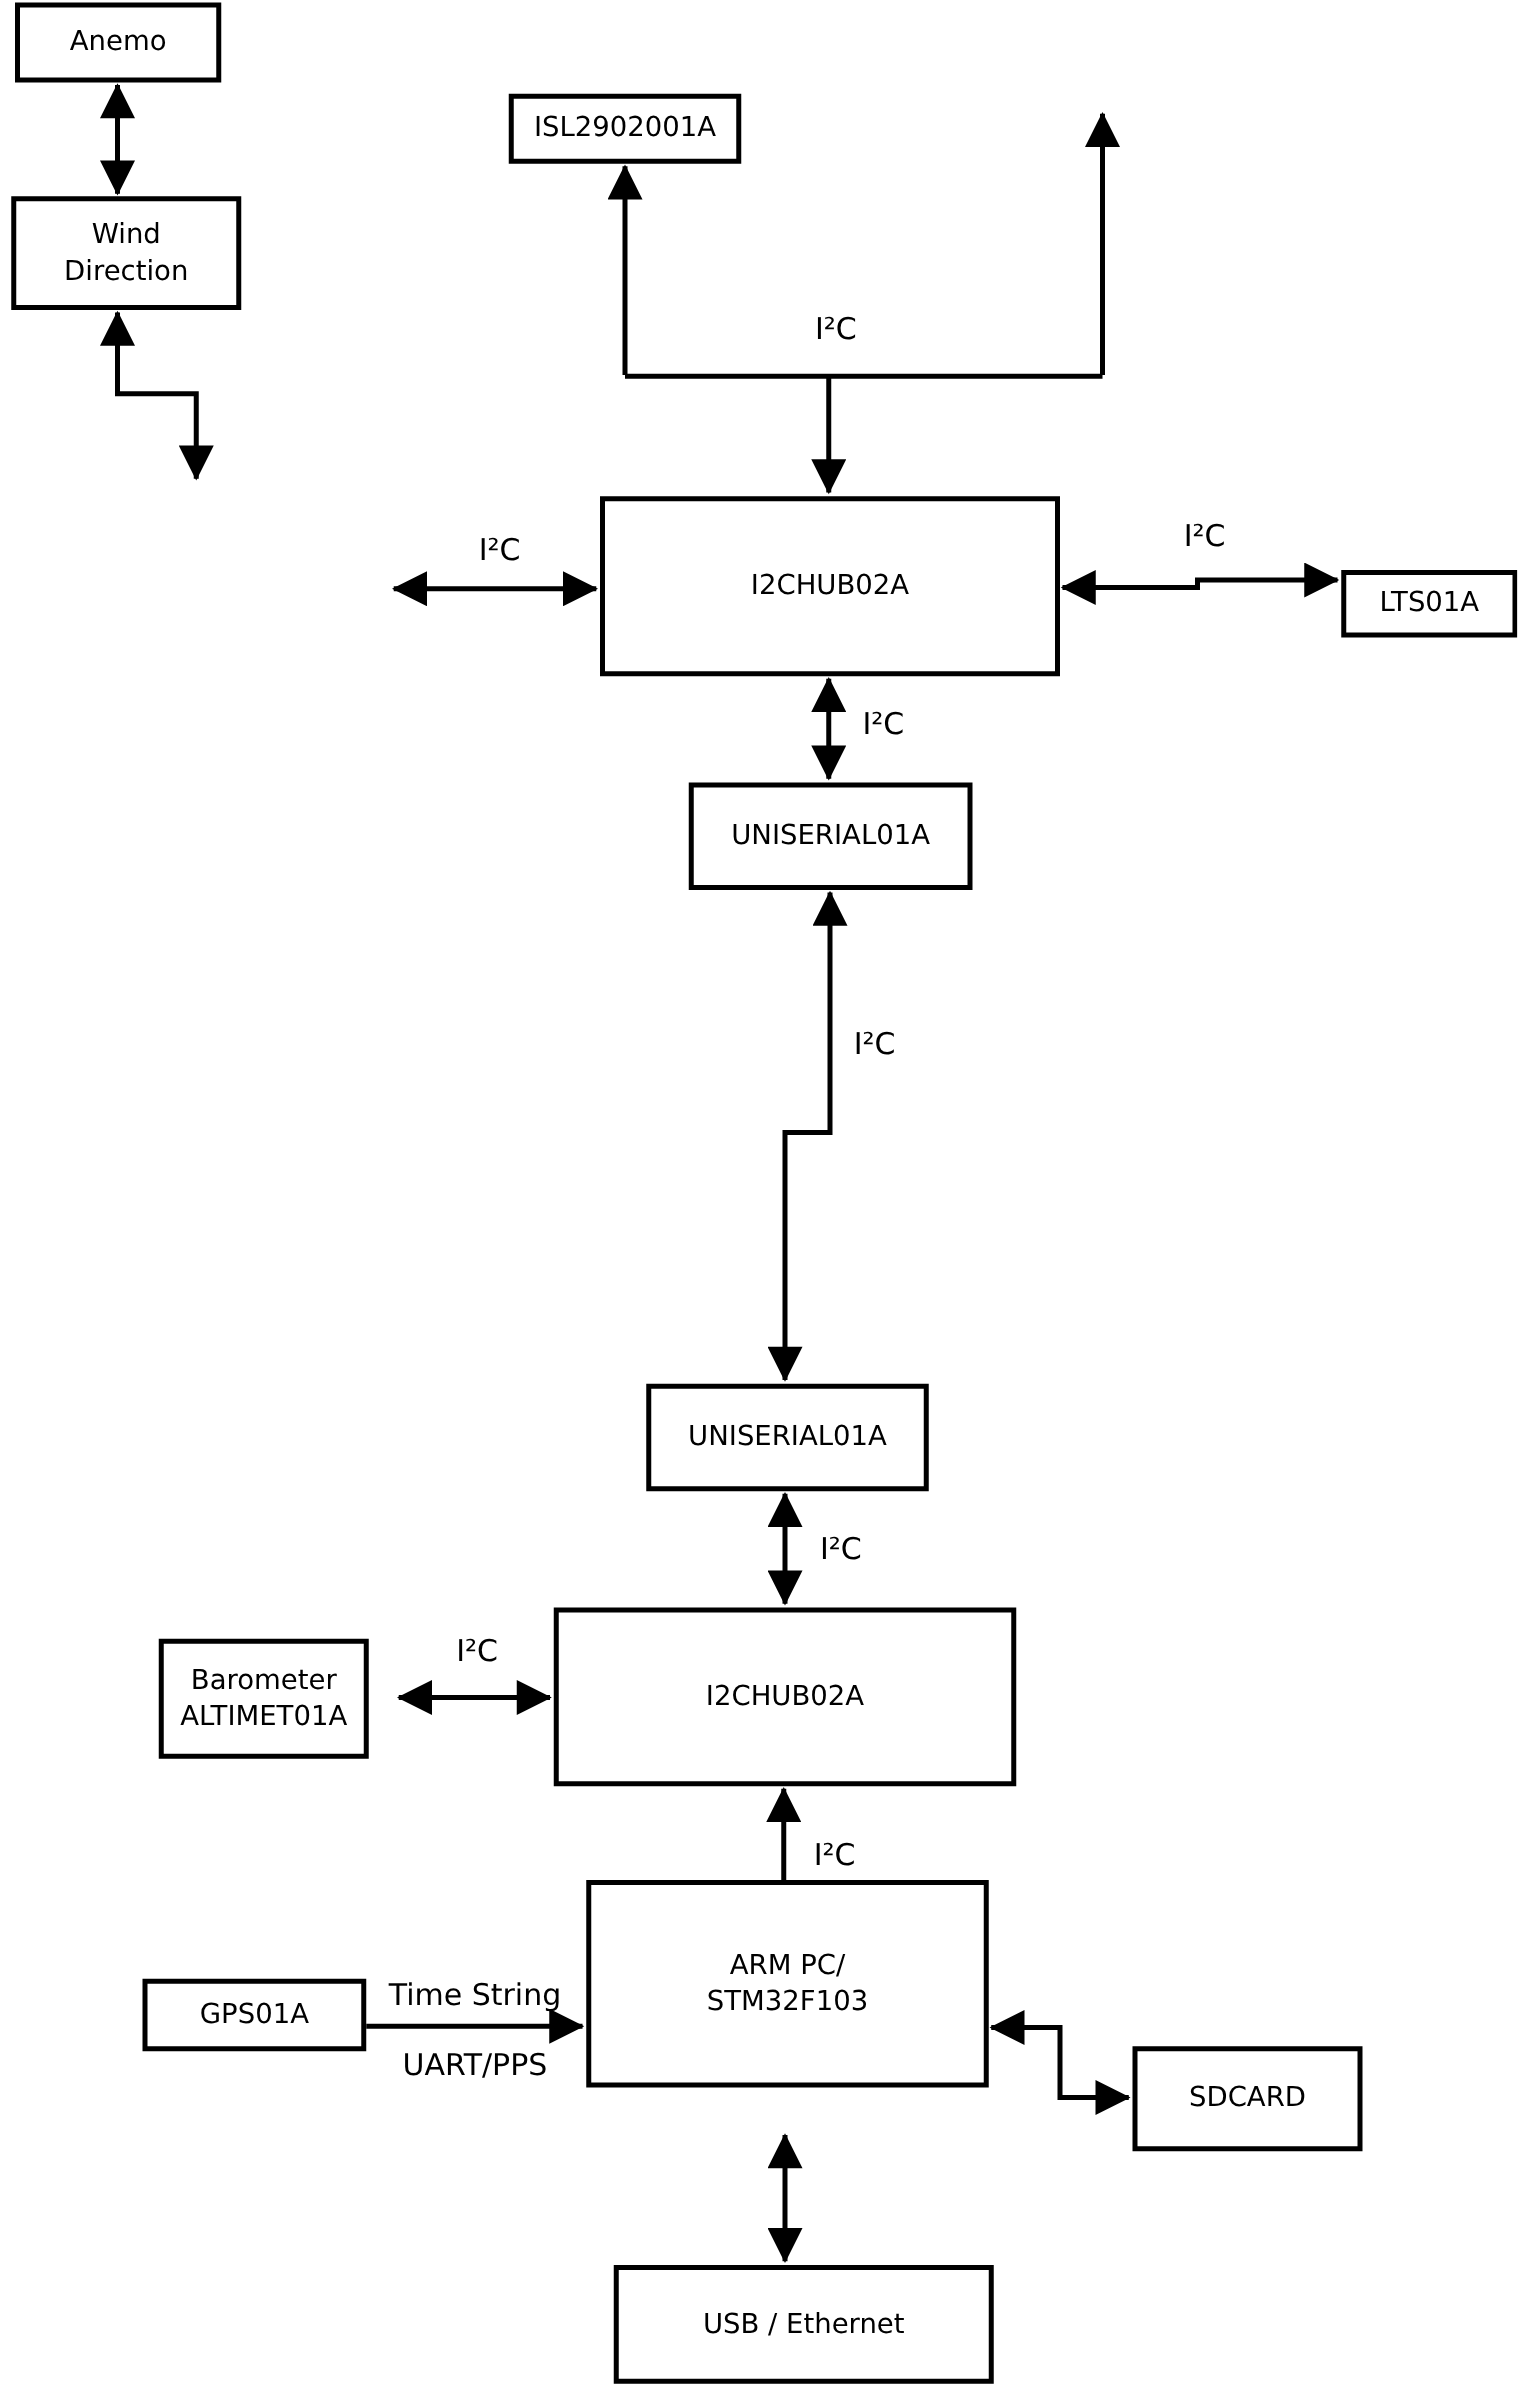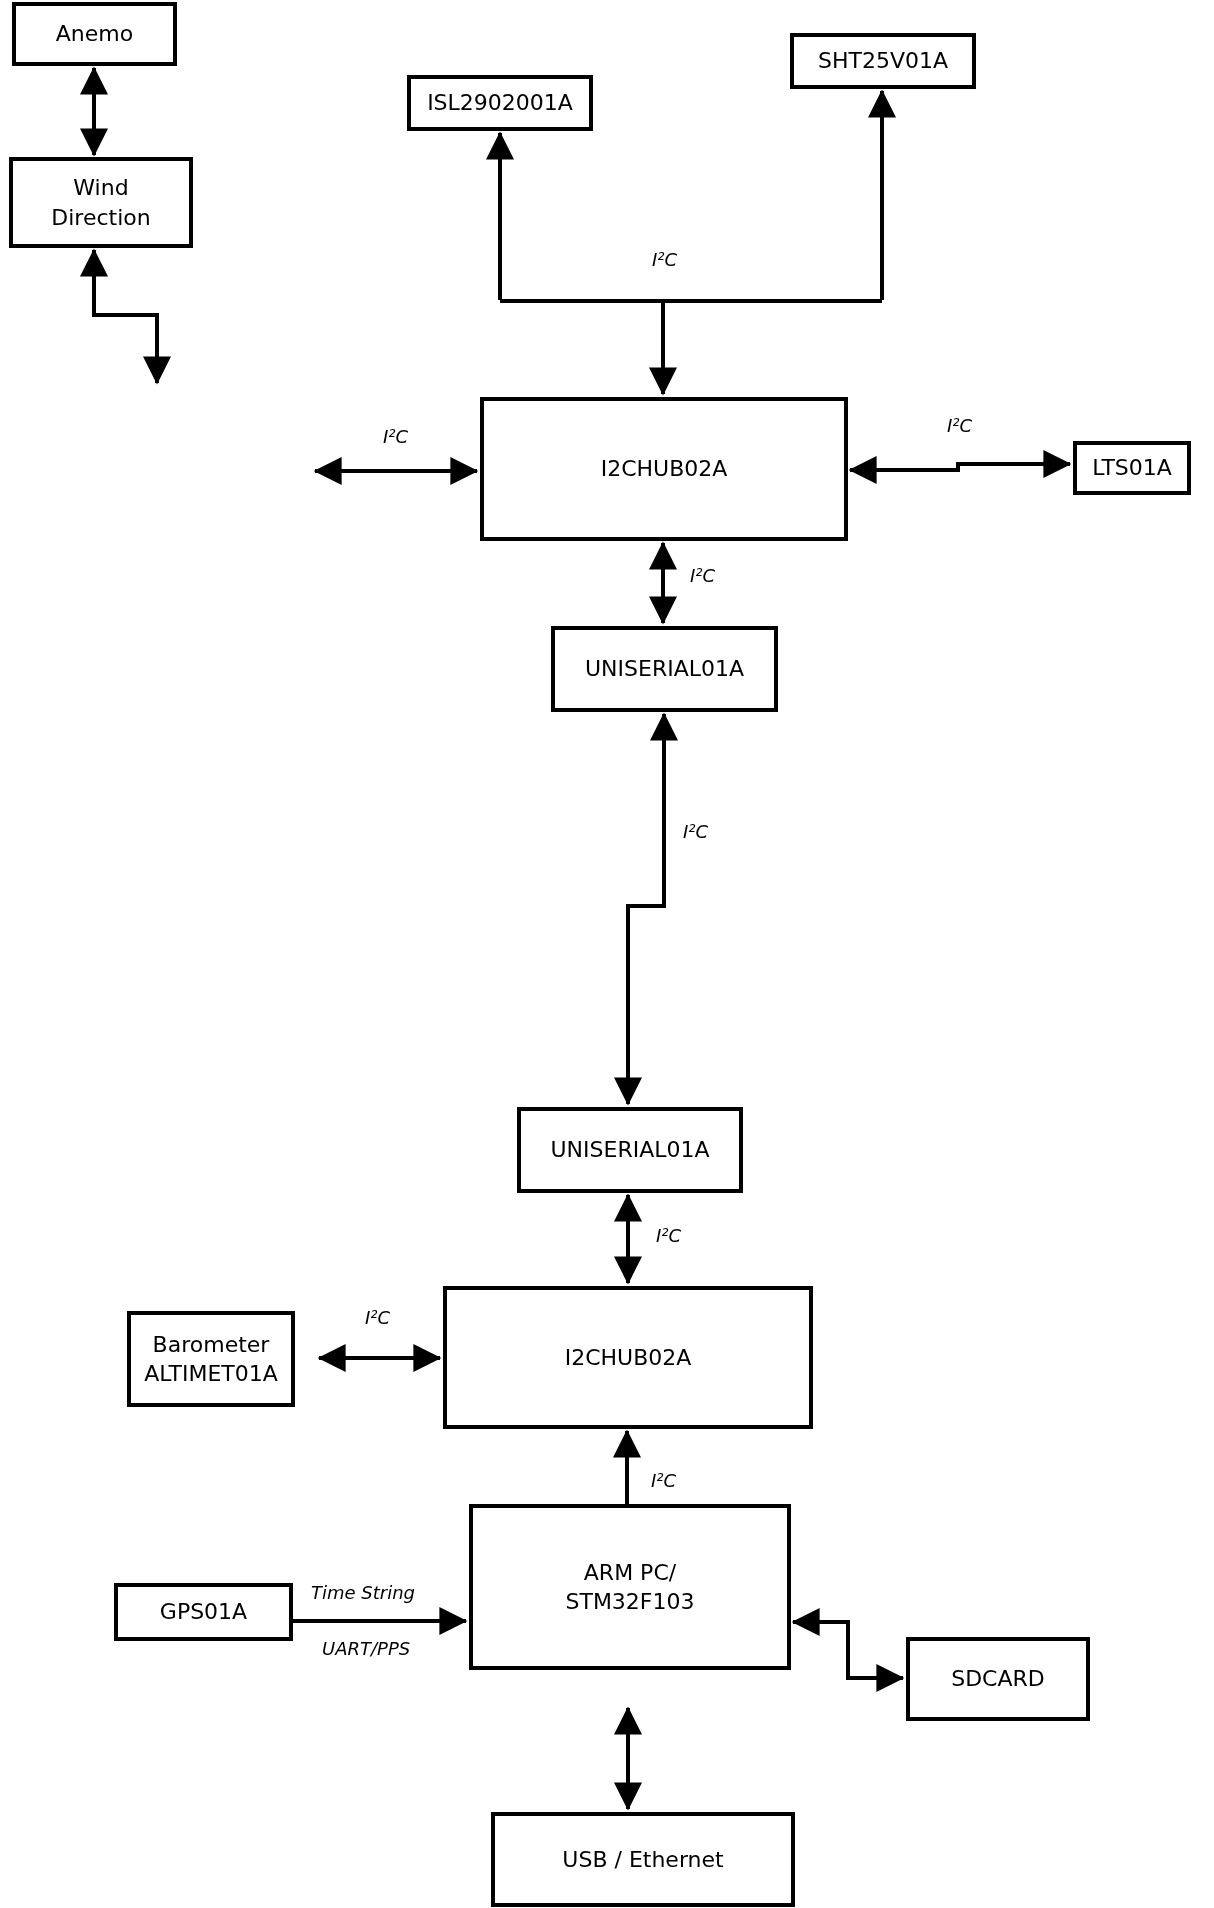--- a/index.html
+++ b/index.html
@@ -23,24 +23,23 @@
     flex-direction:column;
     align-items:center;
     justify-content:center;
     text-align:left;
     font-size:22px;
     line-height:1.32;
     white-space:nowrap;
   }
   .elabel{
     position:absolute;
-    font-size:18px;
+    font-size:24px;
     line-height:1.1;
     white-space:nowrap;
-    font-style:italic;
   }
 </style>
 </head>
 <body>
 
 <div class="canvas">
 
   <svg class="wires" width="1214" height="1908" viewBox="0 0 1214 1908">
     <defs>
       <marker id="ae" viewBox="0 0 10 10" refX="9.5" refY="5" markerWidth="8" markerHeight="7" orient="auto">
@@ -78,29 +77,26 @@
   <div class="node" style="left:9px;top:157px;width:184px;height:91px">
     <span>Wind</span>
     <span>Direction</span>
   </div>
 
 
   <div class="node" style="left:407px;top:75px;width:186px;height:56px">
     <span>ISL2902001A</span>
   </div>
 
-  <div class="node" style="left:790px;top:33px;width:186px;height:56px">
-    <span>SHT25V01A</span>
-  </div>
 
   <div class="node" style="left:480px;top:397px;width:368px;height:144px">
     <span>I2CHUB02A</span>
   </div>
 
-  <div class="node" style="left:1073px;top:441px;width:118px;height:54px">
+  <div class="node" style="left:1073px;top:456px;width:141px;height:54px">
     <span>LTS01A</span>
   </div>
 
   <div class="node" style="left:551px;top:626px;width:227px;height:86px">
     <span>UNISERIAL01A</span>
   </div>
 
   <div class="node" style="left:517px;top:1107px;width:226px;height:86px">
     <span>UNISERIAL01A</span>
   </div>

